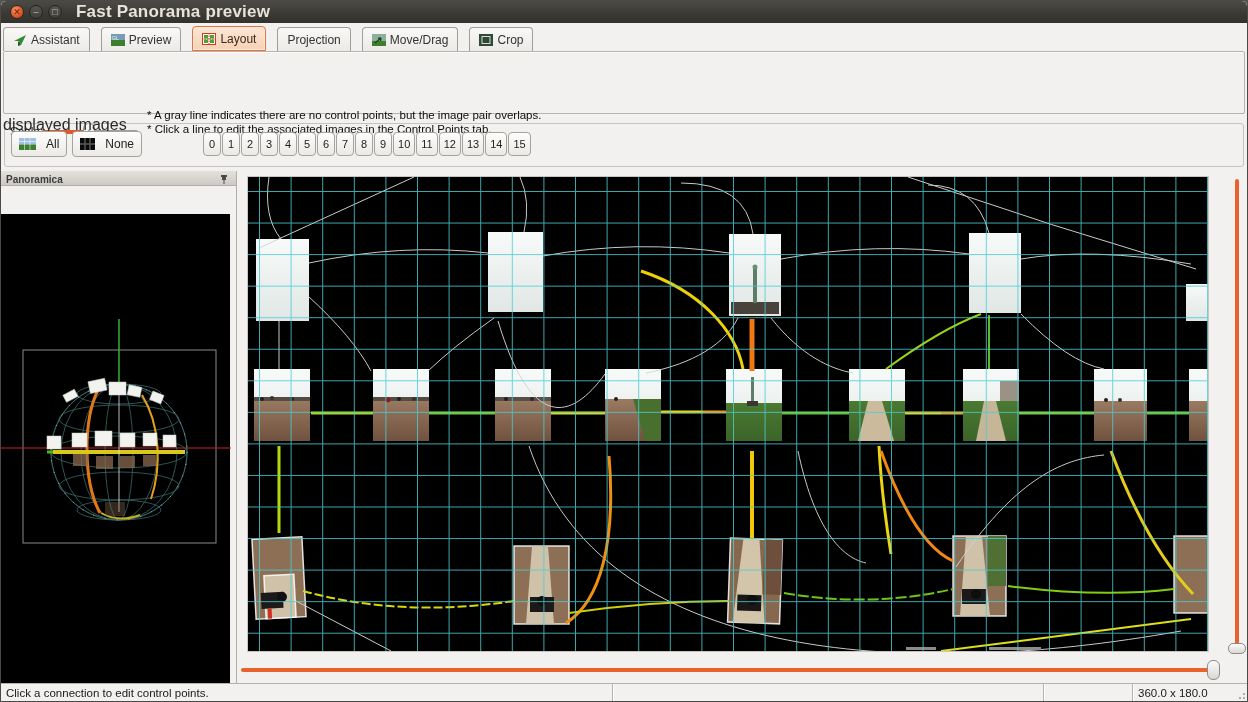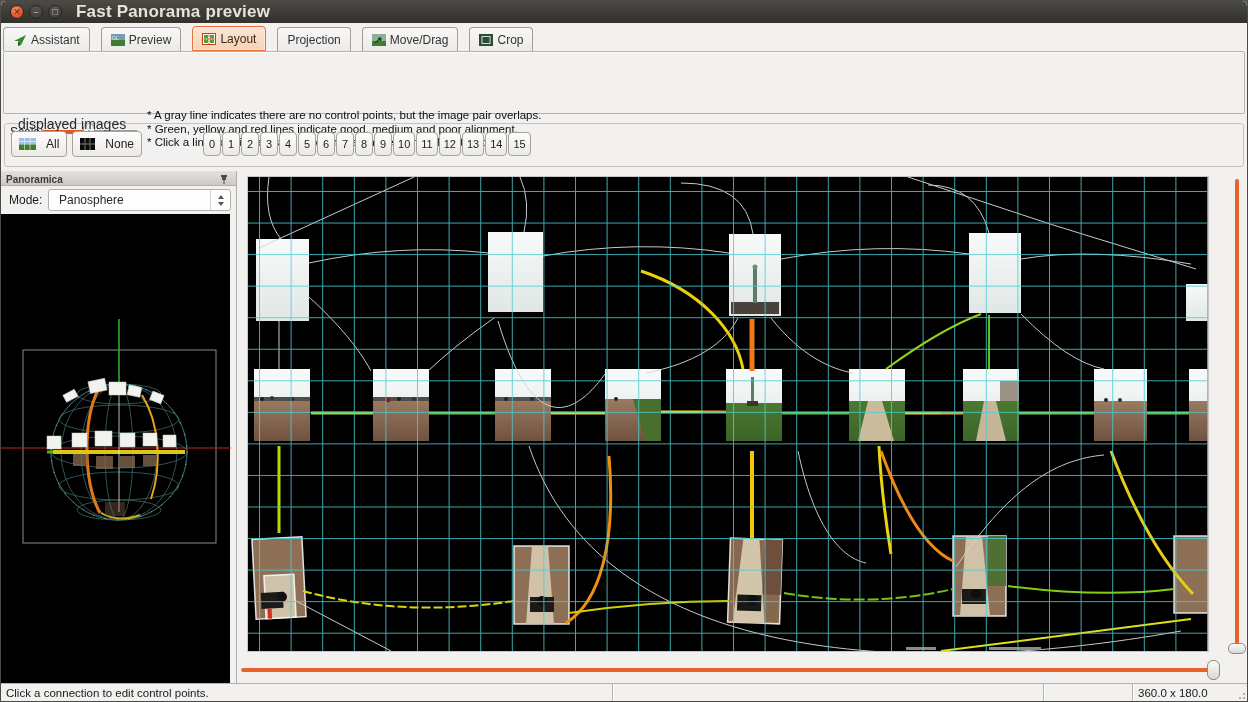--- a/index.html
+++ b/index.html
@@ -43,21 +43,21 @@
     border-radius:2px; background:linear-gradient(#f0general,#e0592a); background:#e0592a; }
   .hslider .handle { position:absolute; left:41px; top:2px; width:12px; height:17px;
     border-radius:6px; background:linear-gradient(#fdfdfc,#dcd9d5);
     border:1px solid #908d88; box-shadow:0 1px 1px rgba(0,0,0,.25); }
   .hslider .handle::after { content:""; position:absolute; left:4px; top:6px; width:2px; height:4px;
     border-top:1px solid #999; border-bottom:1px solid #999; }
   .notes { position:absolute; left:143px; top:57px; font-size:11.5px; color:#0d0d0d; line-height:13.5px; }
 
   
   .displayed-group { position:absolute; top:113px; left:2px; right:2px; height:54px; }
-  .displayed-legend { position:absolute; left:15px; top:2px; font-size:14px; color:#2a2a2a; }
+  .displayed-legend { position:absolute; left:0; top:2px; font-size:16px; color:#2a2a2a; }
   .displayed-border { position:absolute; left:1px; right:1px; top:9px; bottom:1px;
     border:1px solid #c6c3bf; border-radius:3px; }
   .btnrow { position:absolute; left:8px; top:17px; display:flex; align-items:center; }
   .gbtn { display:flex; align-items:center; gap:10px; height:26px; padding:0 7px;
     background:linear-gradient(#fdfdfc,#eceae6); border:1px solid #a6a29c; border-radius:4px;
     font-size:12px; color:#222; box-shadow:inset 0 1px 0 #fff; margin-right:5px; }
   .numrow { display:flex; gap:1px; margin-left:56px; }
   .num-btn { min-width:18px; height:24px; padding:0 4px; display:flex; align-items:center; justify-content:center;
     background:linear-gradient(#fdfdfc,#ebe9e5); border:1px solid #a6a29c; border-radius:4px;
     font-size:11px; color:#222; box-shadow:inset 0 1px 0 #fff; }
@@ -164,21 +164,20 @@
 
   <div class="scale-panel">
     <div class="scale-label">Scale:</div>
     <div class="hslider">
       <div class="track"></div>
       <div class="fill"></div>
       <div class="handle"></div>
     </div>
     <div class="notes">
       <div>* A gray line indicates there are no control points, but the image pair overlaps.</div>
-      <div>* Green, yellow and red lines indicate good, medium and poor alignment.</div>
       <div>* Click a line to edit the associated images in the Control Points tab.</div>
     </div>
   </div>
 
   <div class="displayed-group">
     <div class="displayed-border"></div>
     <div class="displayed-legend">displayed images</div>
     <div class="btnrow">
       <div class="gbtn">
         <svg class="mini-icon" width="17" height="12" viewBox="0 0 17 12">
@@ -219,30 +218,20 @@
   <div class="main">
 
     <div class="left-pane">
       <div class="pane-header">
         <span class="ph-label">Panoramica</span>
         <svg class="pin" viewBox="0 0 10 11">
           <rect x="2" y="1" width="6" height="2" fill="#4a4a4a"></rect>
           <rect x="3" y="3" width="4" height="3" fill="#4a4a4a"></rect>
           <rect x="4.5" y="6" width="1" height="4" fill="#4a4a4a"></rect>
         </svg>
-      </div>
-      <div class="mode-row">
-        <span class="mode-label">Mode:</span>
-        <div class="mode-select">
-          <span class="val">Panosphere</span>
-          <div class="mode-spin">
-            <div class="tri-up"></div>
-              <div class="tri-dn"></div>
-          </div>
-        </div>
       </div>
       <div class="gl-sphere">
         <svg width="230" height="471" viewBox="0 0 230 471">
 
           <rect x="22" y="136" width="193" height="193" fill="none" stroke="#8a8a8a" stroke-width="1"></rect>
 
           <line x1="118" y1="105" x2="118" y2="172" stroke="#2fb52f" stroke-width="1.5"></line>
           <line x1="0" y1="234" x2="230" y2="234" stroke="#c22" stroke-width="1.2"></line>
 
           <g stroke="#3d7070" fill="none" stroke-width="0.8" opacity="0.95">

